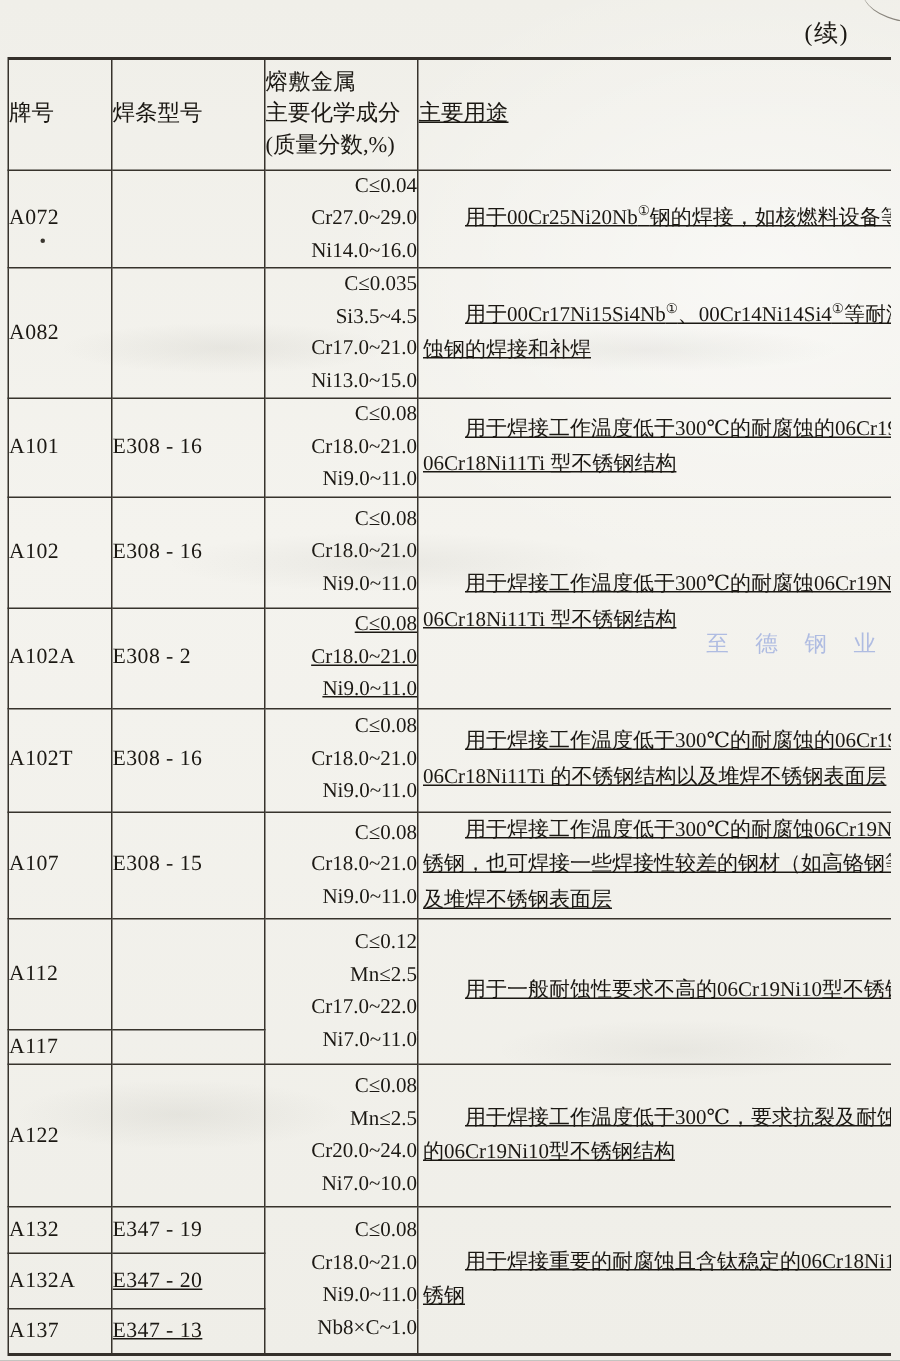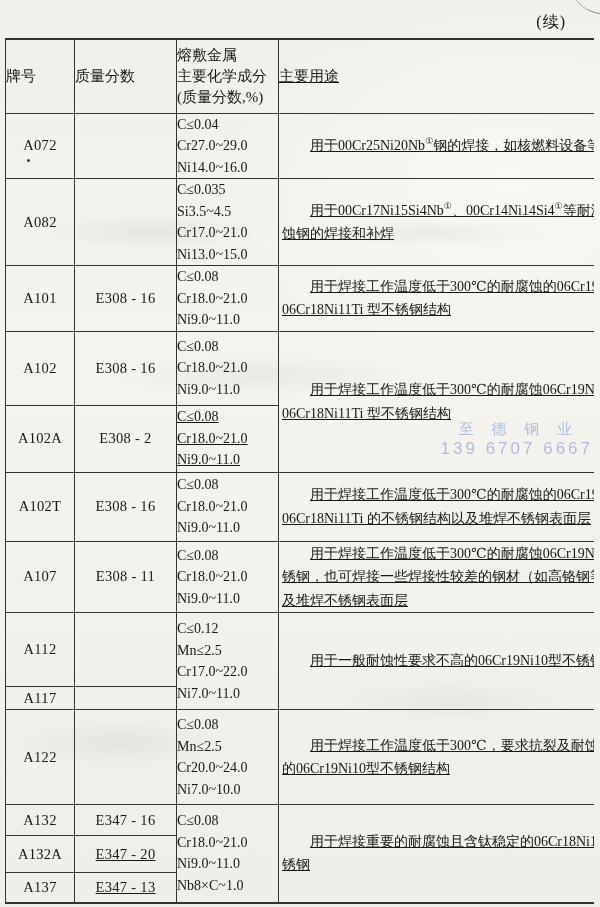--- a/index.html
+++ b/index.html
@@ -14,32 +14,32 @@
   }
   .cont-label{position:absolute;top:12px;right:34px;font-size:16px;letter-spacing:1px;}
   table.spec{
     position:absolute;left:5px;top:38px;width:588px;
     border-collapse:collapse;table-layout:fixed;
   }
   table.spec{border-top:2.2px solid #34302a;border-bottom:2px solid #34302a;border-left:1.6px solid #34302a;}
   td,th{border:1.6px solid #37332c;padding:0;vertical-align:middle;font-weight:normal;overflow:hidden;}
   td:last-child,th:last-child{border-right:none;text-decoration:underline;}
   th.h-cell{font-size:15px;line-height:21px;text-align:left;}
-  td.grade,td.model{text-align:center;font-size:14.5px;letter-spacing:.3px;}
-  td.comp{text-align:left;font-size:14px;line-height:21.5px;white-space:nowrap;}
+  td.grade,td.model{text-align:left;font-size:14.5px;letter-spacing:.3px;}
+  td.comp{text-align:right;font-size:14px;line-height:21.5px;white-space:nowrap;}
   td.usage{
     font-size:14px;line-height:23.5px;text-align:left;
     padding:0 2px 0 3px;text-indent:2em;white-space:nowrap;
   }
   sup{font-size:9px;line-height:0;}
   .watermark{
     position:absolute;top:420px;right:7px;text-align:right;
     color:#a4b3e0;opacity:.85;pointer-events:none;
   }
-  .watermark .w1{font-size:15px;letter-spacing:7px;margin-right:14px;font-family:Liberation Serif, serif;}
+  .watermark .w1{font-size:15px;letter-spacing:7px;margin-right:2px;font-family:Liberation Serif, serif;}
   .watermark .w2{font-size:17px;letter-spacing:3px;font-family:"Liberation Sans","DejaVu Sans",sans-serif;}
   .smudge{position:absolute;pointer-events:none;}
   .dot-artifact{position:absolute;left:27px;top:159px;width:3px;height:3px;border-radius:50%;background:#3a362f;}
   .corner-curl{
     position:absolute;top:-6px;right:-8px;width:34px;height:18px;
     border-bottom:1.6px solid rgba(70,64,54,.6);border-radius:0 0 0 90%;
     transform:rotate(8deg);
   }
 </style>
 </head>
@@ -55,21 +55,21 @@
     <colgroup>
       <col style="width:69px">
         <col style="width:102px">
         <col style="width:102px">
         <col style="width:315px">
     </colgroup>
 
     <tbody>
         <tr style="height:74px">
       <th class="h-cell">牌号</th>
-      <th class="h-cell">质量分数</th>
+      <th class="h-cell">焊条型号</th>
       <th class="h-cell">熔敷金属<br>主要化学成分<br>(质量分数,%)</th>
       <th class="h-cell">主要用途</th>
     </tr>
 
     <tr style="height:58px">
       <td class="grade">A072</td>
       <td class="model"></td>
       <td class="comp">C≤0.04<br>Cr27.0~29.0<br>Ni14.0~16.0</td>
       <td class="usage">用于00Cr25Ni20Nb<sup>①</sup>钢的焊接，如核燃料设备等</td>
     </tr>
@@ -103,21 +103,21 @@
 
     <tr style="height:69px">
       <td class="grade">A102T</td>
       <td class="model">E308 - 16</td>
       <td class="comp">C≤0.08<br>Cr18.0~21.0<br>Ni9.0~11.0</td>
       <td class="usage">用于焊接工作温度低于300℃的耐腐蚀的06Cr19Ni10、<br>06Cr18Ni11Ti 的不锈钢结构以及堆焊不锈钢表面层</td>
     </tr>
 
     <tr style="height:70px">
       <td class="grade">A107</td>
-      <td class="model">E308 - 11</td>
+      <td class="model">E308 - 15</td>
       <td class="comp">C≤0.08<br>Cr18.0~21.0<br>Ni9.0~11.0</td>
       <td class="usage">用于焊接工作温度低于300℃的耐腐蚀06Cr19Ni10型不<br>锈钢，也可焊接一些焊接性较差的钢材（如高铬钢等）以<br>及堆焊不锈钢表面层</td>
     </tr>
 
     <tr style="height:74px">
       <td class="grade">A112</td>
       <td class="model"></td>
       <td class="comp" rowspan="2">C≤0.12<br>Mn≤2.5<br>Cr17.0~22.0<br>Ni7.0~11.0</td>
       <td class="usage" rowspan="2">用于一般耐蚀性要求不高的06Cr19Ni10型不锈钢的焊接</td>
     </tr>
@@ -129,40 +129,39 @@
 
     <tr style="height:95px">
       <td class="grade">A122</td>
       <td class="model"></td>
       <td class="comp">C≤0.08<br>Mn≤2.5<br>Cr20.0~24.0<br>Ni7.0~10.0</td>
       <td class="usage">用于焊接工作温度低于300℃，要求抗裂及耐蚀性较高<br>的06Cr19Ni10型不锈钢结构</td>
     </tr>
 
     <tr style="height:31px">
       <td class="grade">A132</td>
-      <td class="model">E347 - 16</td>
+      <td class="model">E347 - 19</td>
       <td class="comp" rowspan="3">C≤0.08<br>Cr18.0~21.0<br>Ni9.0~11.0<br>Nb8×C~1.0</td>
       <td class="usage" rowspan="3">用于焊接重要的耐腐蚀且含钛稳定的06Cr18Ni11Ti 型不<br>锈钢</td>
     </tr>
 
     <tr style="height:37px">
       <td class="grade">A132A</td>
       <td class="model">E347 - 20</td>
     </tr>
 
     <tr style="height:30px">
       <td class="grade">A137</td>
       <td class="model">E347 - 13</td>
     </tr>
   </tbody>
     </table>
 
   <div class="watermark">
     <div class="w1">至 德 钢 业</div>
-    <div class="w2">139 6707 6667</div>
   </div>
 
   <div class="dot-artifact"></div>
 
   <div class="smudge" style="left:40px;top:215px;width:220px;height:34px;background:radial-gradient(closest-side,rgba(110,108,98,.09),rgba(110,108,98,0));"></div>
   <div class="smudge" style="left:300px;top:218px;width:260px;height:30px;background:radial-gradient(closest-side,rgba(110,108,98,.08),rgba(110,108,98,0));"></div>
   <div class="smudge" style="left:110px;top:355px;width:300px;height:40px;background:radial-gradient(closest-side,rgba(110,108,98,.08),rgba(110,108,98,0));"></div>
   <div class="smudge" style="left:10px;top:720px;width:220px;height:46px;background:radial-gradient(closest-side,rgba(110,108,98,.09),rgba(110,108,98,0));"></div>
   <div class="smudge" style="left:330px;top:680px;width:240px;height:40px;background:radial-gradient(closest-side,rgba(110,108,98,.07),rgba(110,108,98,0));"></div>
 

